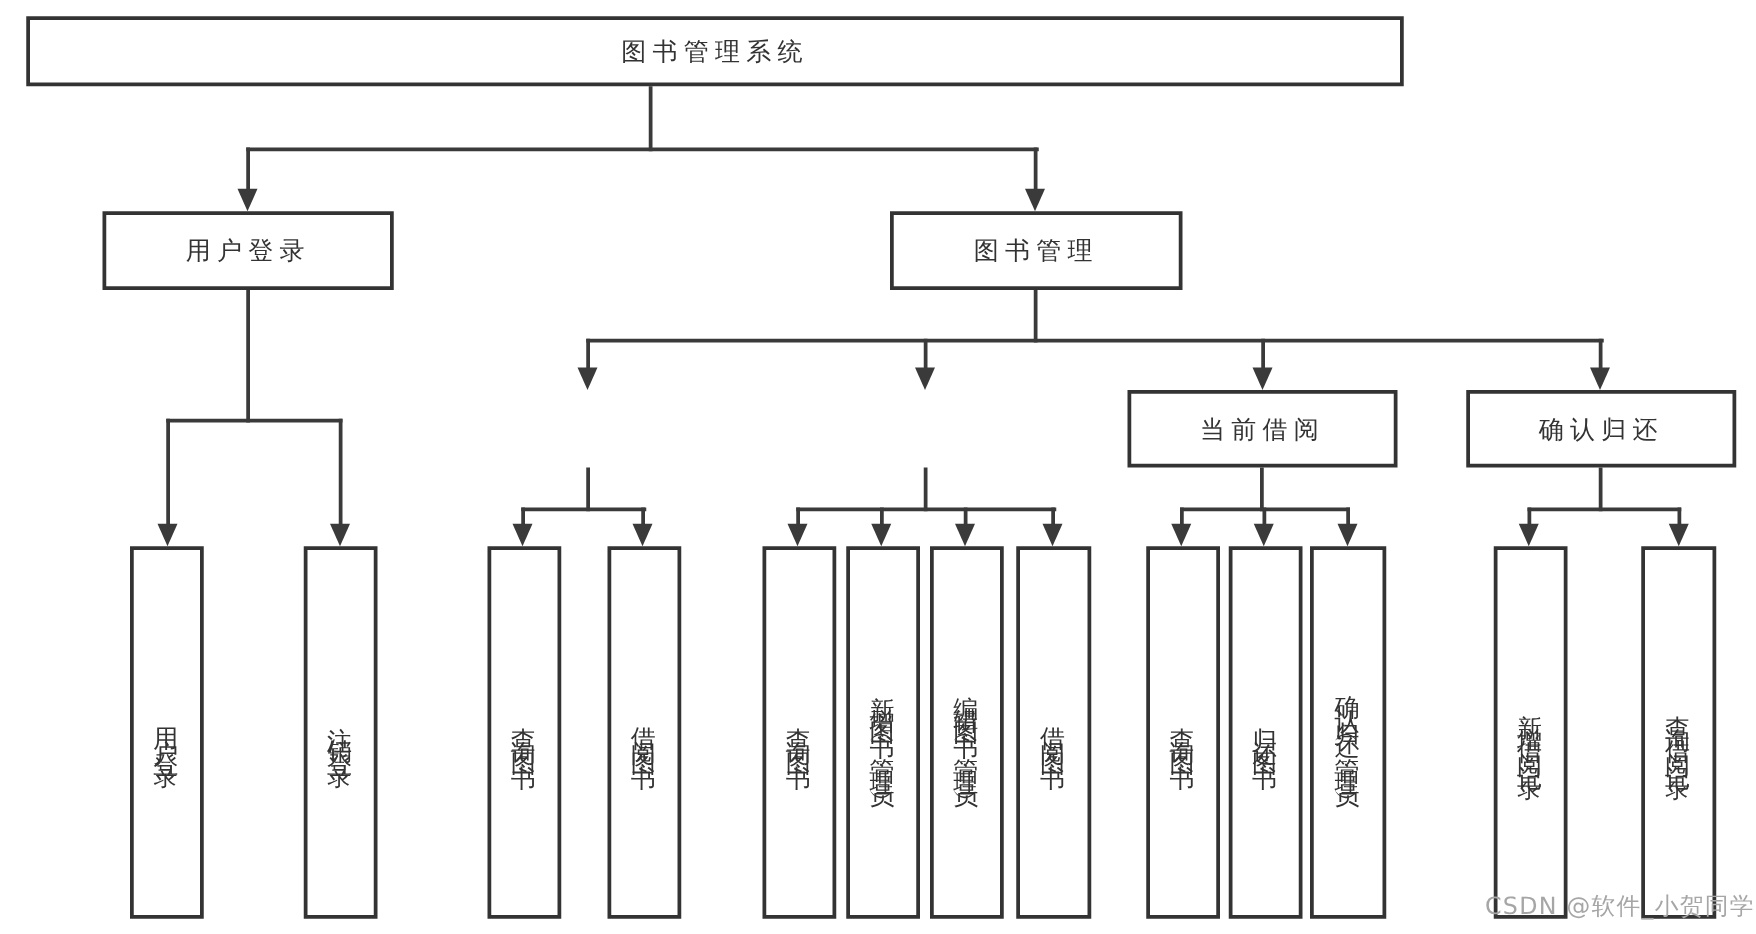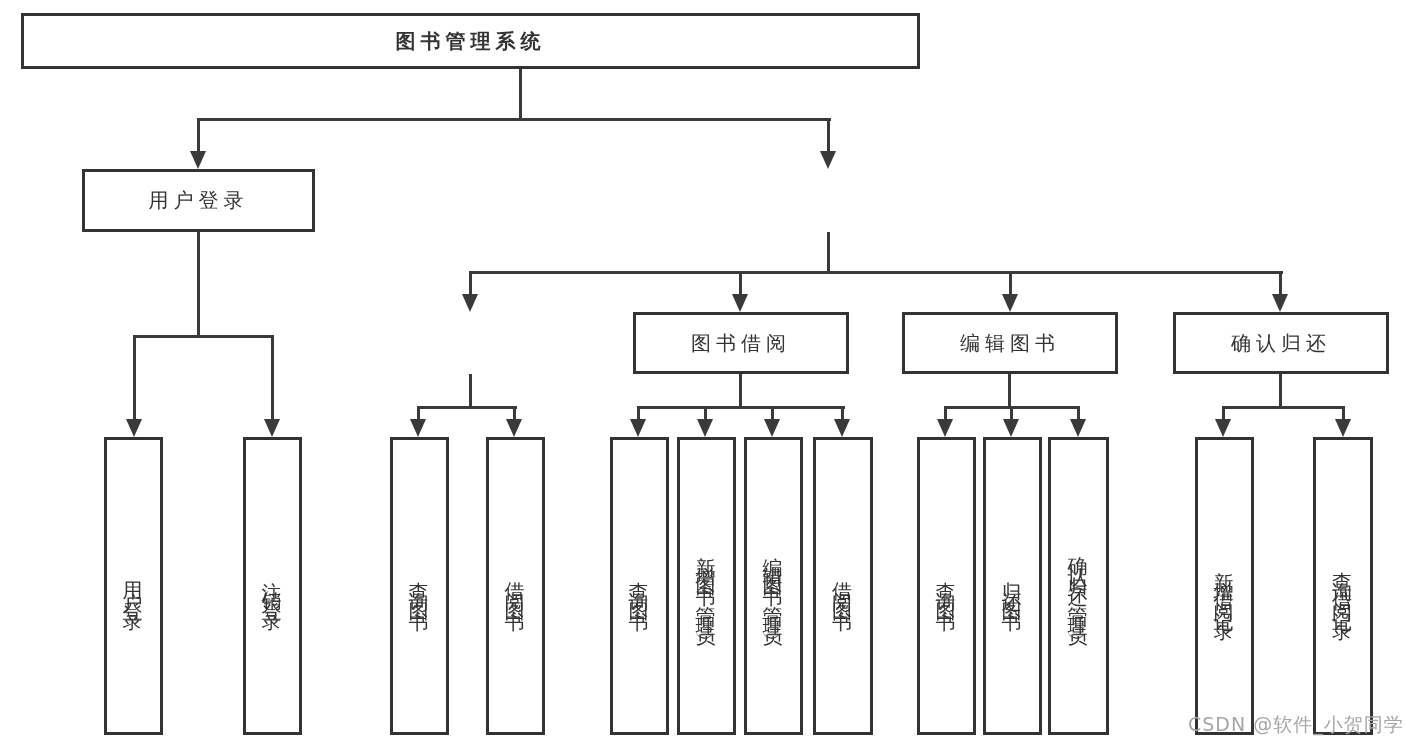--- a/index.html
+++ b/index.html
@@ -62,32 +62,33 @@
     color: #a6a6a6;
     white-space: nowrap;
     text-align: center;
   }
 </style>
 </head>
 <body>
 
 <div class="stage">
 
-  <div class="hbox" style="left:21px; top:13px; width:899px; height:56px;font-weight:bold;">图书管理系统</div>
+  <div class="hbox" style="left:21px; top:13px; width:1102px; height:56px;">图书管理系统</div>
 
   <div>
     <div class="line" style="left:519px; top:69px; width:3px; height:52px;"></div>
     <div class="line" style="left:197px; top:118px; width:634px; height:3px;"></div>
     <div class="line" style="left:197px; top:118px; width:3px; height:35px;"></div>
     <div class="tri" style="left:190px; top:151px;"></div>
     <div class="line" style="left:827px; top:118px; width:3px; height:35px;"></div>
     <div class="tri" style="left:820px; top:151px;"></div>
   </div>
 
   <div class="hbox" style="left:82px; top:169px; width:233px; height:63px;">用户登录</div>
+  <div class="hbox" style="left:712px; top:169px; width:234px; height:63px;">图书管理</div>
 
   <div>
     <div class="line" style="left:197px; top:232px; width:3px; height:106px;"></div>
     <div class="line" style="left:133px; top:335px; width:141px; height:3px;"></div>
     <div class="line" style="left:133px; top:335px; width:3px; height:86px;"></div>
     <div class="tri" style="left:126px; top:419px;"></div>
     <div class="line" style="left:271px; top:335px; width:3px; height:86px;"></div>
     <div class="tri" style="left:264px; top:419px;"></div>
   </div>
 
@@ -97,22 +98,21 @@
     <div class="line" style="left:469px; top:271px; width:3px; height:25px;"></div>
     <div class="tri" style="left:462px; top:294px;"></div>
     <div class="line" style="left:739px; top:271px; width:3px; height:25px;"></div>
     <div class="tri" style="left:732px; top:294px;"></div>
     <div class="line" style="left:1009px; top:271px; width:3px; height:25px;"></div>
     <div class="tri" style="left:1002px; top:294px;"></div>
     <div class="line" style="left:1279px; top:271px; width:3px; height:25px;"></div>
     <div class="tri" style="left:1272px; top:294px;"></div>
   </div>
 
-  <div class="hbox" style="left:633px; top:312px; width:216px; height:62px;">图书借阅</div>
-  <div class="hbox" style="left:902px; top:312px; width:216px; height:62px;">编辑图书</div>
+  <div class="hbox" style="left:902px; top:312px; width:216px; height:62px;">当前借阅</div>
   <div class="hbox" style="left:1173px; top:312px; width:216px; height:62px;">确认归还</div>
 
   <div>
     <div class="line" style="left:469px; top:374px; width:3px; height:35px;"></div>
     <div class="line" style="left:417px; top:406px; width:100px; height:3px;"></div>
     <div class="line" style="left:417px; top:406px; width:3px; height:15px;"></div>
     <div class="tri" style="left:410px; top:419px;"></div>
     <div class="line" style="left:513px; top:406px; width:3px; height:15px;"></div>
     <div class="tri" style="left:506px; top:419px;"></div>
   </div>

